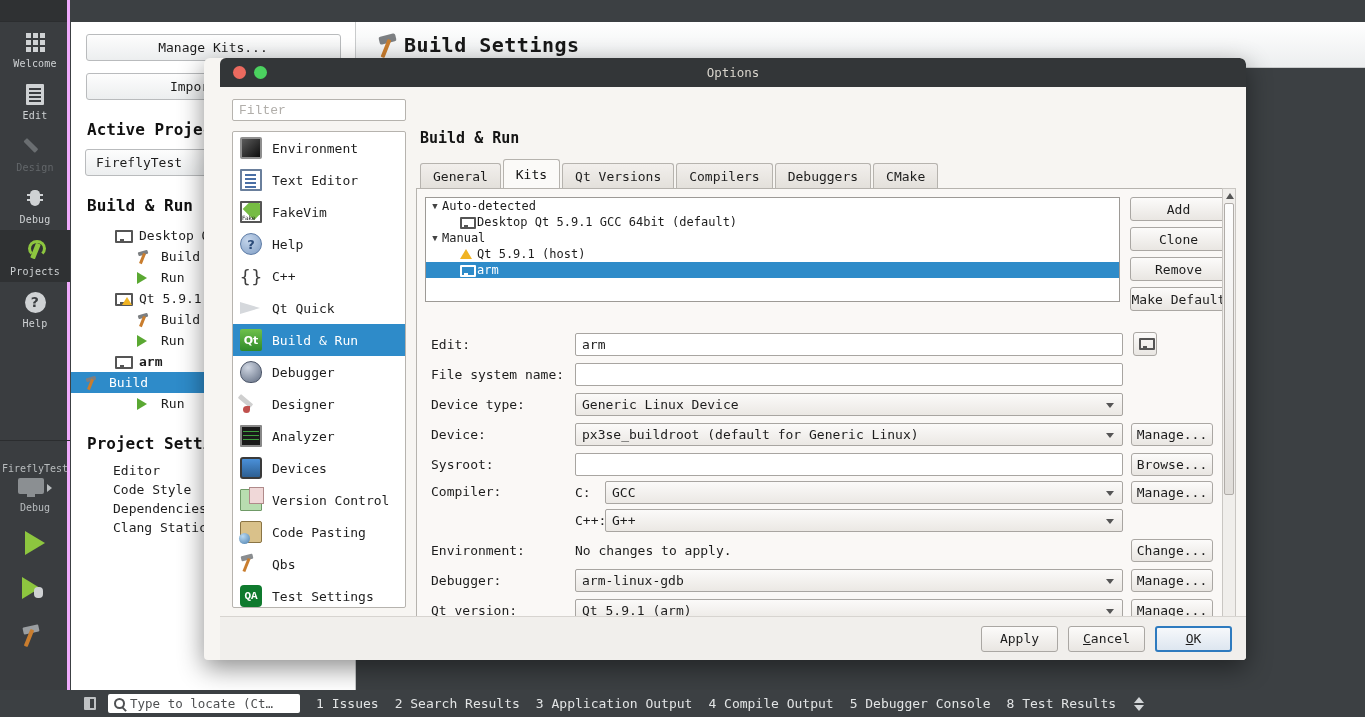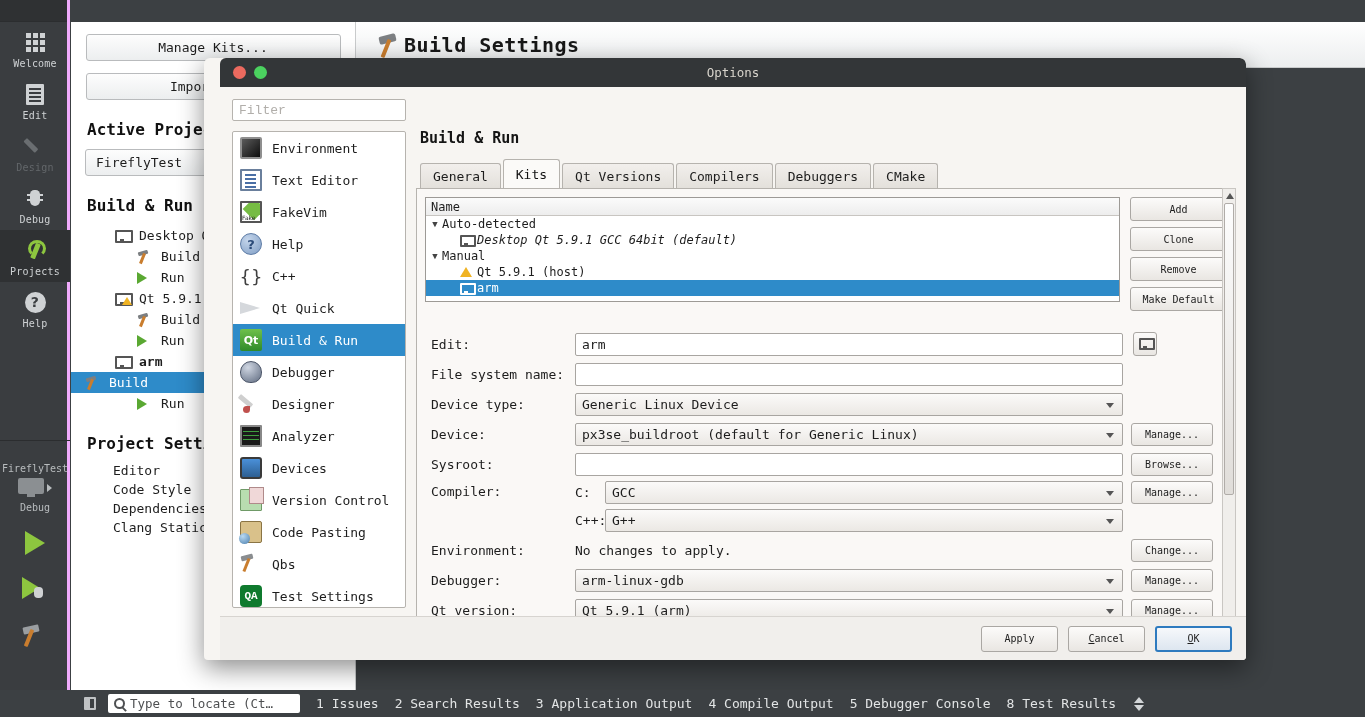--- a/index.html
+++ b/index.html
@@ -245,33 +245,33 @@
   #kitlist-wrap { display:flex; gap:10px; }
   #kitlist { width:700px; height:105px; background:#fff; border:1px solid #9d9a96; }
   #kitlist-head { height:18px; background:linear-gradient(#fbfbfb,#ededed);
     border-bottom:1px solid #c8c5c1; font-size:12px; color:#1d1d1d;
     display:flex; align-items:center; padding-left:5px; }
   .kit-row { height:16px; display:flex; align-items:center; font-size:12px; color:#1d1d1d; }
   .kit-row.sel { background:#2e8bc9; color:#fff; }
   .kit-caret { width:14px; text-align:center; font-size:9px; color:#444; }
   .kit-grp { padding-left:2px; }
   .kit-child { padding-left:34px; }
-  .kit-italic { font-style:italic; }
+  .kit-italic { }
   .k-mon { width:12px;height:11px;position:relative;display:inline-block;margin-right:5px;}
   .k-mon::before{content:"";position:absolute;left:0;top:0;width:12px;height:8px;
     border:2px solid #555;border-radius:1px;}
   .k-mon::after{content:"";position:absolute;left:4px;top:8px;width:4px;height:3px;background:#555;}
   .k-mon.on-sel::before{border-color:#fff;} .k-mon.on-sel::after{background:#fff;}
   .k-warn{width:0;height:0;border-left:6px solid transparent;border-right:6px solid transparent;
     border-bottom:10px solid #f0b323;display:inline-block;margin-right:5px;position:relative;}
 
   #kitbtns { display:flex; flex-direction:column; gap:6px; }
   .btn {
     background:linear-gradient(#fcfbfa,#e9e6e2); border:1px solid #aaa7a3; border-radius:3px;
-    font-size:10px; color:#1d1d1d; display:flex; align-items:center; justify-content:center;
+    font-size:13px; color:#1d1d1d; display:flex; align-items:center; justify-content:center;
     font-family:"DejaVu Sans Mono", monospace;
   }
   #kitbtns .btn { width:97px; height:24px; }
 
   
   #form { margin-top:18px; position:relative; }
   .frow { display:flex; align-items:center; height:30px; }
   .flabel { width:150px; font-size:13px; color:#1d1d1d; padding-left:6px; }
   .fin {
     height:23px; background:#fff; border:1px solid #a8a5a1; border-radius:2px;
@@ -580,21 +580,20 @@
           <div class="tab">Qt Versions</div>
           <div class="tab">Compilers</div>
           <div class="tab">Debuggers</div>
           <div class="tab">CMake</div>
         </div>
 
         <div id="tabpane">
 
           <div id="kitlist-wrap">
             <div id="kitlist">
-              <div id="kitlist-head">Name</div>
 
               <div class="kit-row kit-grp">
                 <span class="kit-caret">▼</span>
                 <span>Auto-detected</span>
               </div>
               <div class="kit-row kit-child">
                 <span class="k-mon"></span>
                 <span class="kit-italic">Desktop Qt 5.9.1 GCC 64bit (default)</span>
               </div>
               <div class="kit-row kit-grp">

